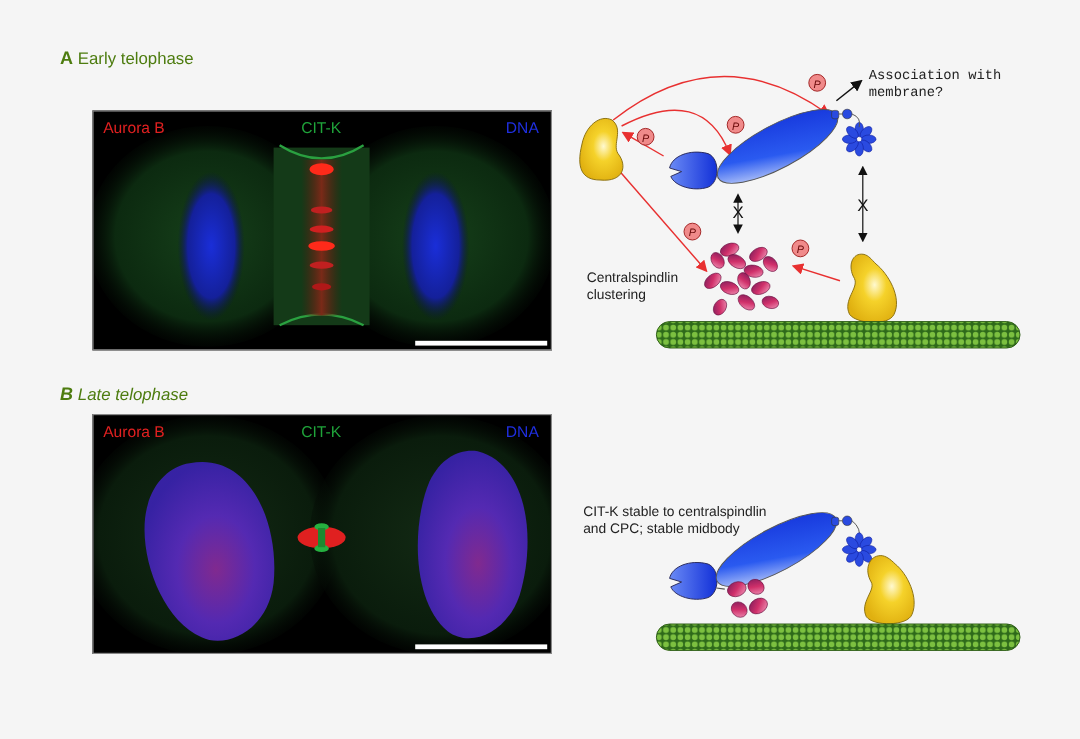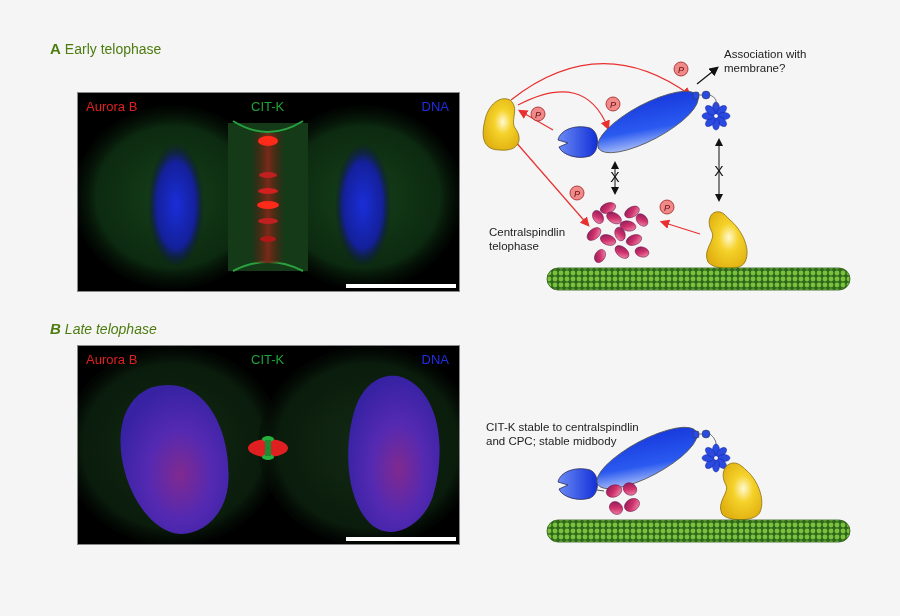--- a/index.html
+++ b/index.html
@@ -223,27 +223,27 @@
     <ellipse cx="622" cy="252" rx="8" ry="5" transform="rotate(40 622 252)"></ellipse>
     <ellipse cx="600" cy="256" rx="7" ry="5" transform="rotate(-60 600 256)"></ellipse>
     <ellipse cx="642" cy="252" rx="7" ry="5" transform="rotate(15 642 252)"></ellipse>
   </g>
 
   <path d="M720,212 C710,210 706,222 712,232 C716,240 702,250 708,262 C714,270 740,272 745,262 C752,248 740,228 730,220 C726,216 724,213 720,212 Z" fill="url(#yellowG)" stroke="#8a7010" stroke-width="0.8"></path>
 
   <rect x="547" y="268" width="303" height="22" rx="11" fill="url(#mtPat)" stroke="#2a5a14" stroke-width="0.8"></rect>
 </svg>
 
-<div class="schem-label" style="left:724px; top:47px;">
+<div class="schem-label" style="left:724px; top:57px;font-family:Liberation Mono, monospace;">
   <div>Association with</div>
   <div>membrane?</div>
 </div>
 <div class="schem-label" style="left:489px; top:225px; text-align:left;">
   <div>Centralspindlin</div>
-  <div>telophase</div>
+  <div>clustering</div>
 </div>
 
 <svg class="schematic" style="left:470px; top:400px;" width="420" height="160" viewBox="470 400 420 160">
 
   <path d="M590,470 C600,474 600,494 590,498 C578,502 562,497 559,489 L568,485 L558,482 C560,472 575,466 590,470 Z" fill="url(#blueHead)" stroke="#2a2a5a" stroke-width="0.8"></path>
   <line x1="597" y1="490" x2="604" y2="491" stroke="#555" stroke-width="1"></line>
 
   <ellipse cx="647" cy="458" rx="56" ry="18" transform="rotate(-28 647 458)" fill="url(#blueG)" stroke="#555" stroke-width="0.8"></ellipse>
   <rect x="693" y="431" width="6" height="7" rx="2" fill="#2a4ae0" stroke="#333" stroke-width="0.5"></rect>
   <circle cx="706" cy="434" r="4" fill="#2a4ae0" stroke="#333" stroke-width="0.5"></circle>

